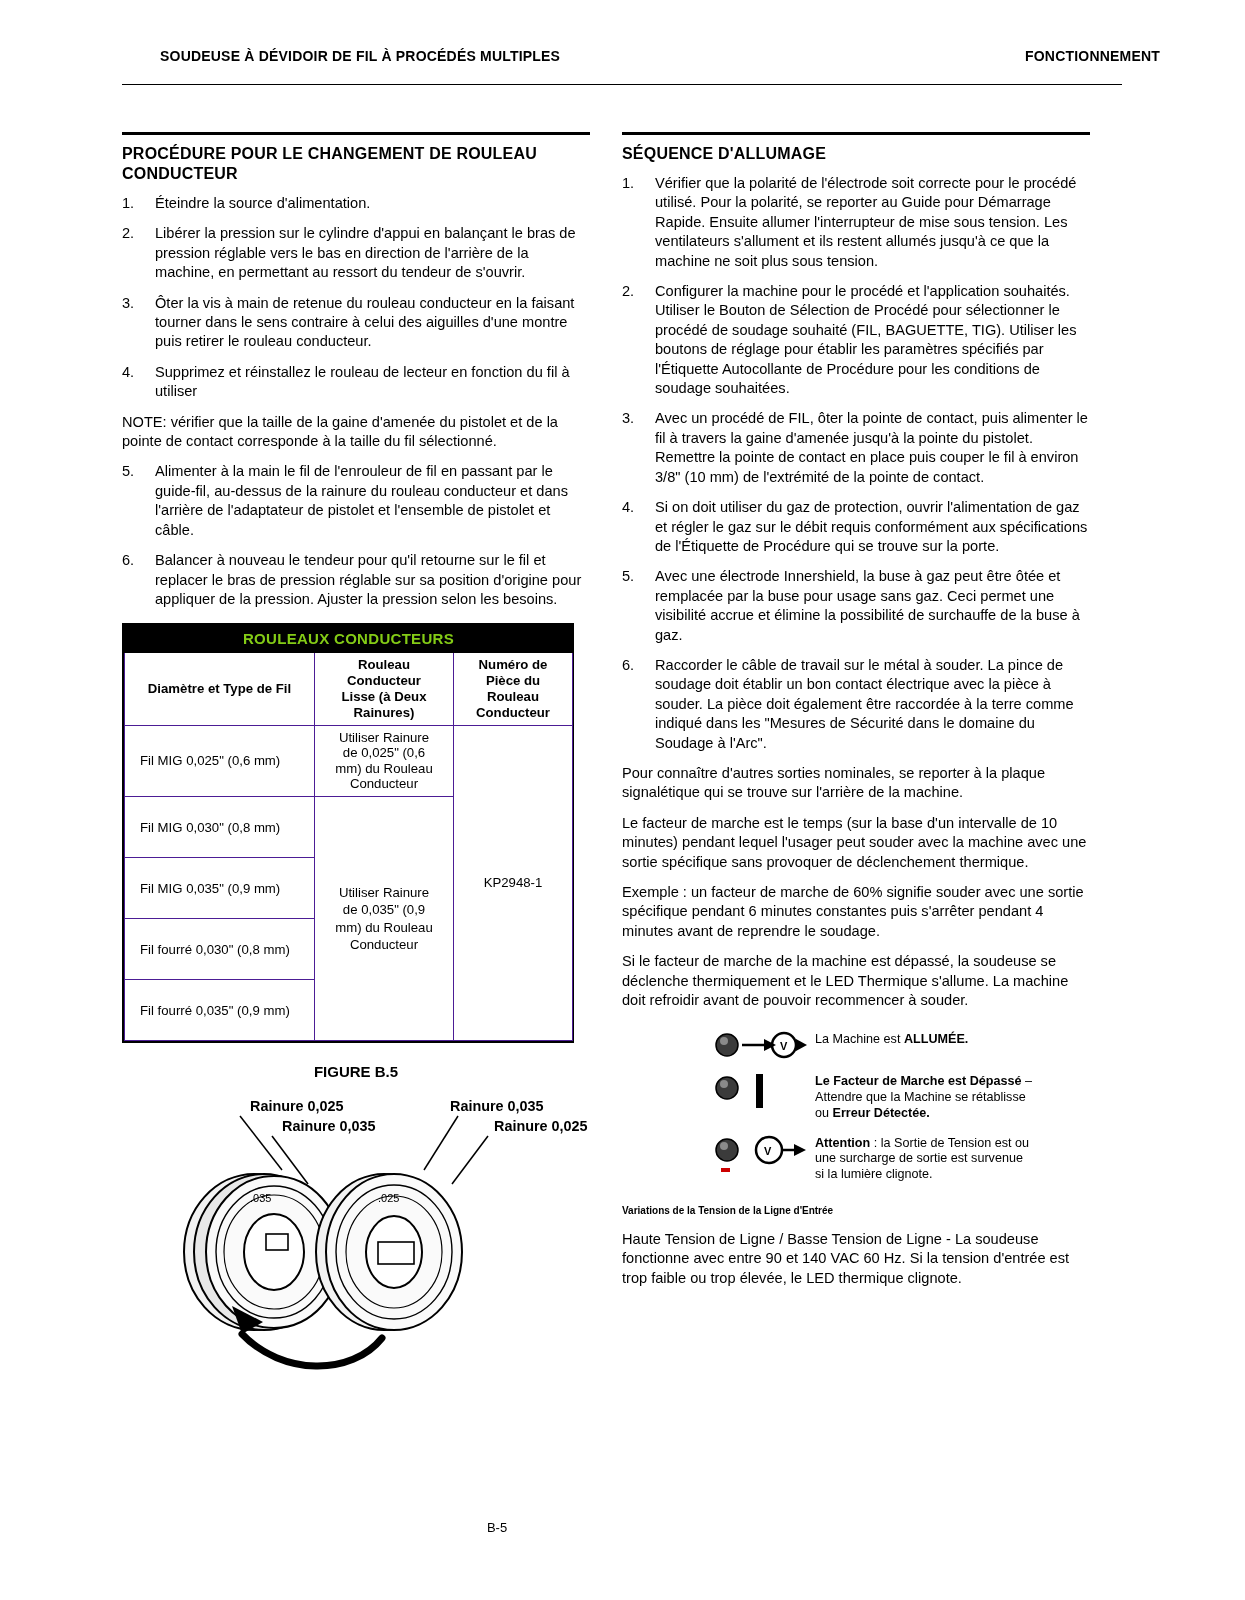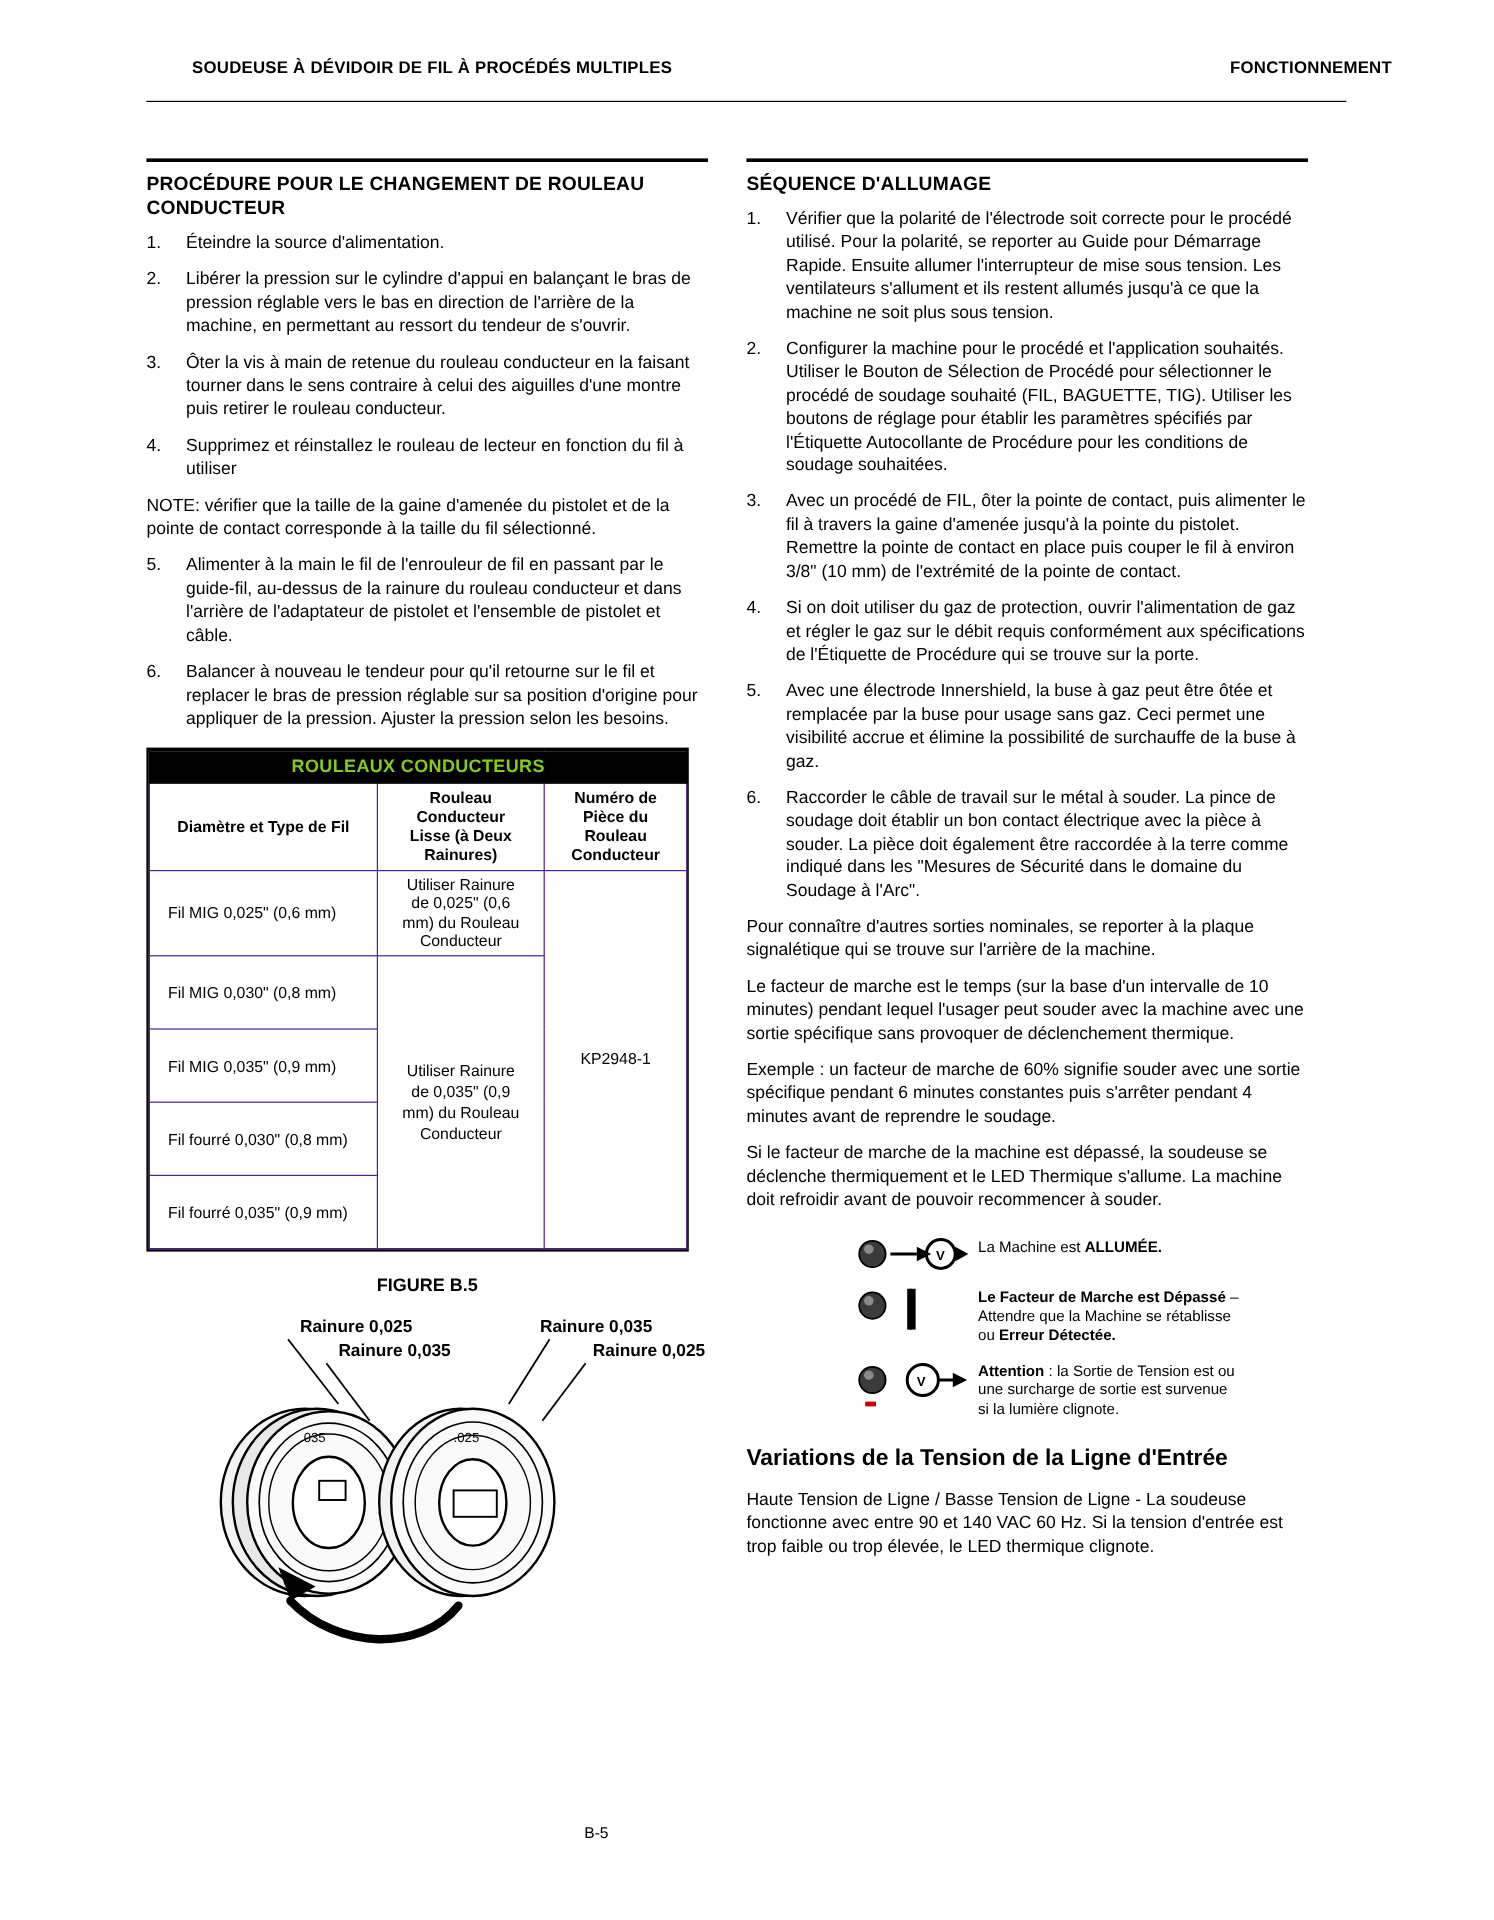--- a/index.html
+++ b/index.html
@@ -187,21 +187,21 @@
   }
   .legend-text {
     font-size: 12.6px;
     line-height: 1.25;
     margin-left: 8px;
     padding-top: 2px;
   }
   .legend-text b { font-weight: bold; }
 
   h3.sub {
-    font-size: 19px;
+    font-size: 10px;
     font-weight: bold;
     margin: 22px 0 14px 0;
   }
 
   
   .footer {
     position: absolute;
     left: 0;
     top: 1520px;
     width: 994px;

